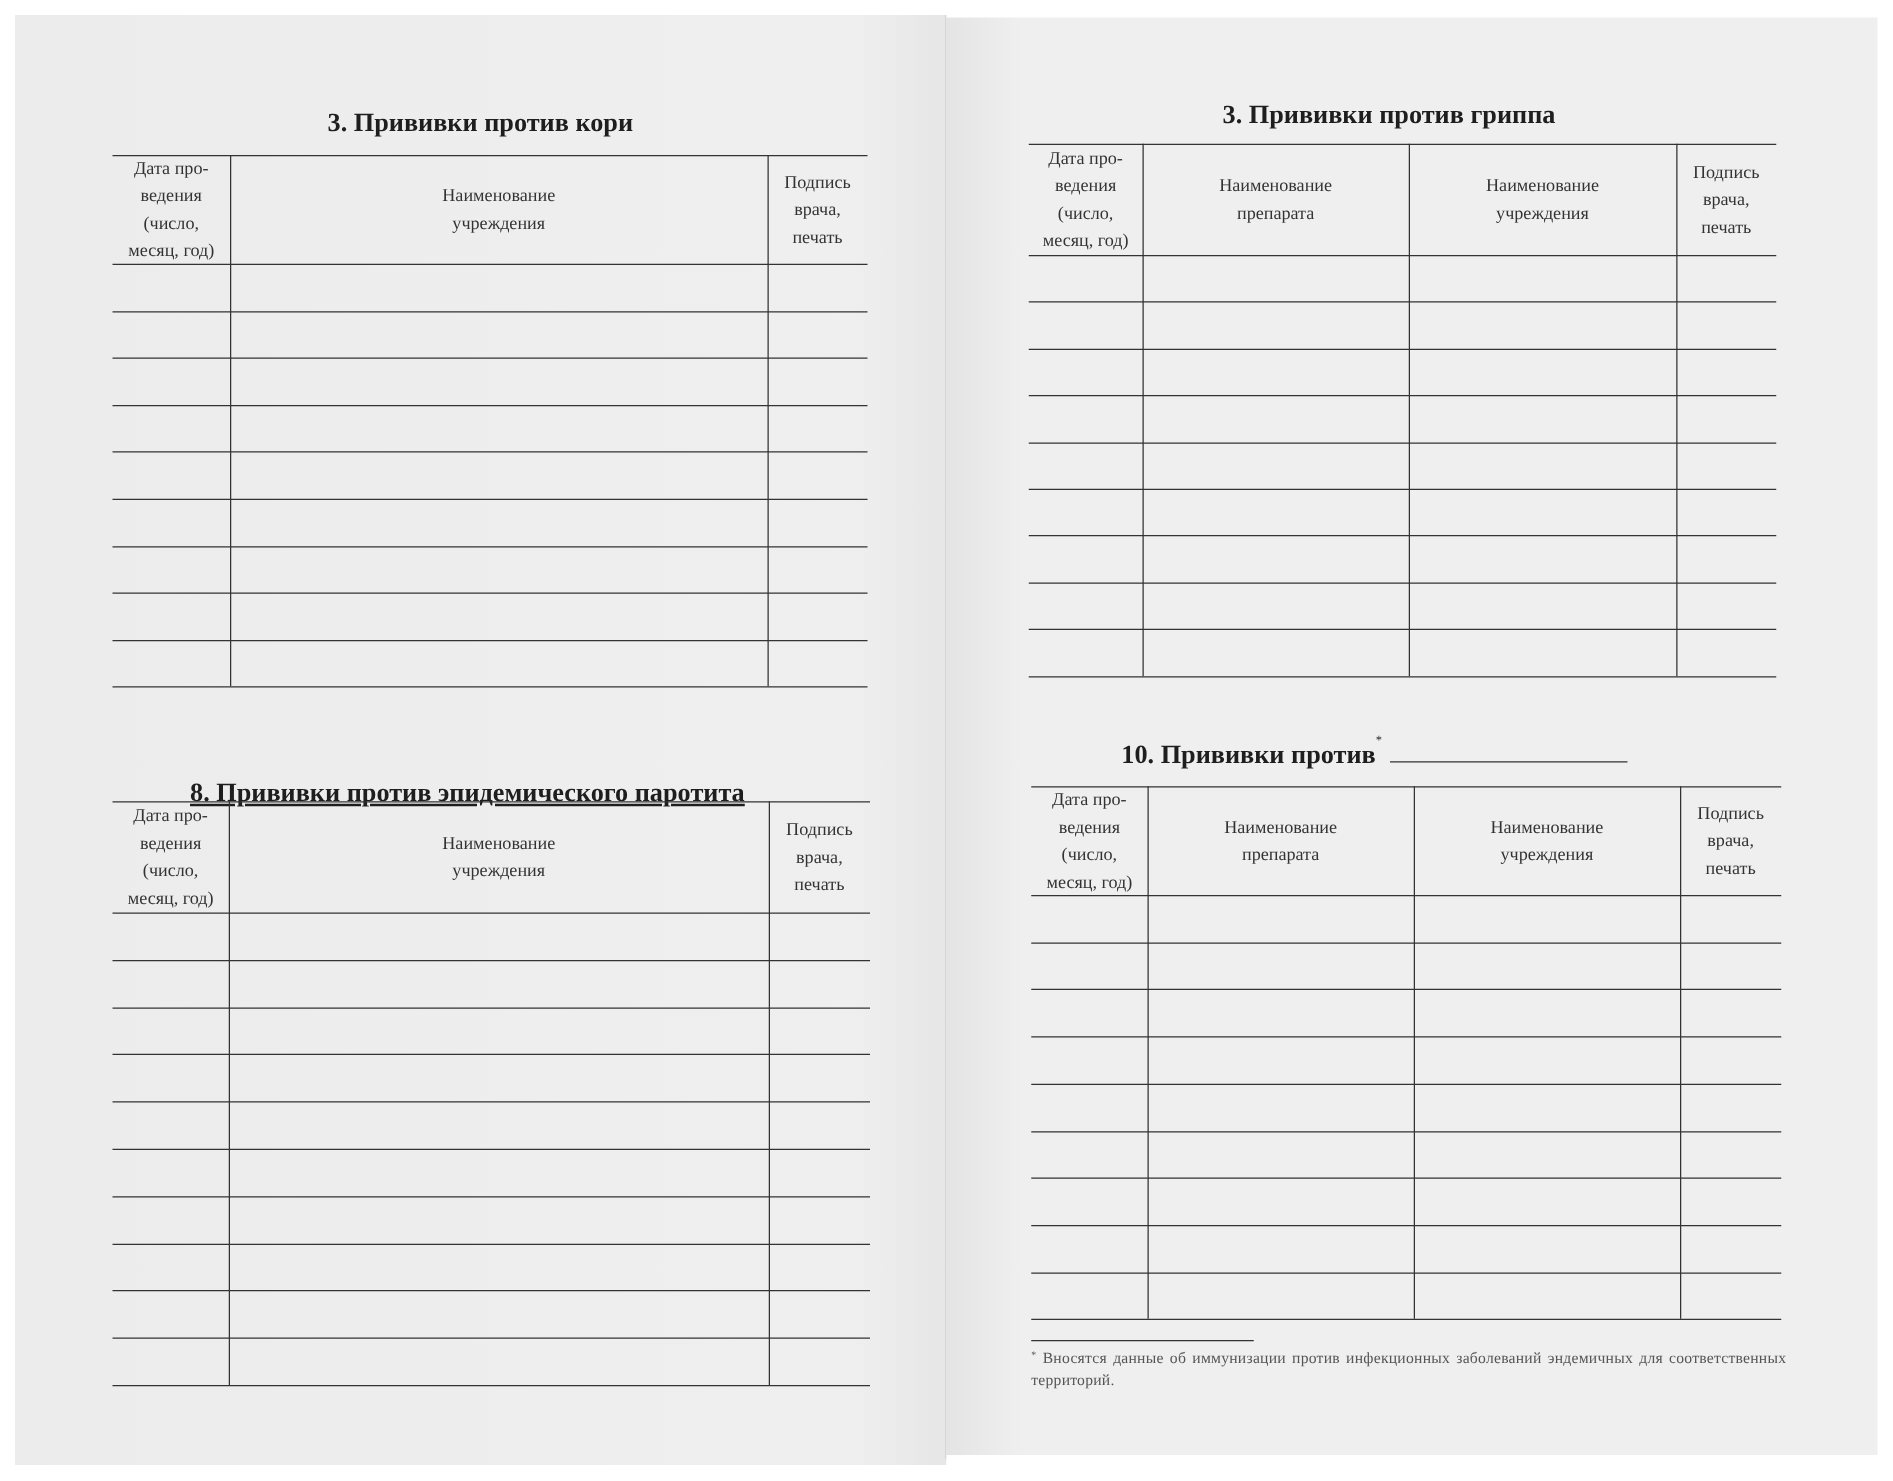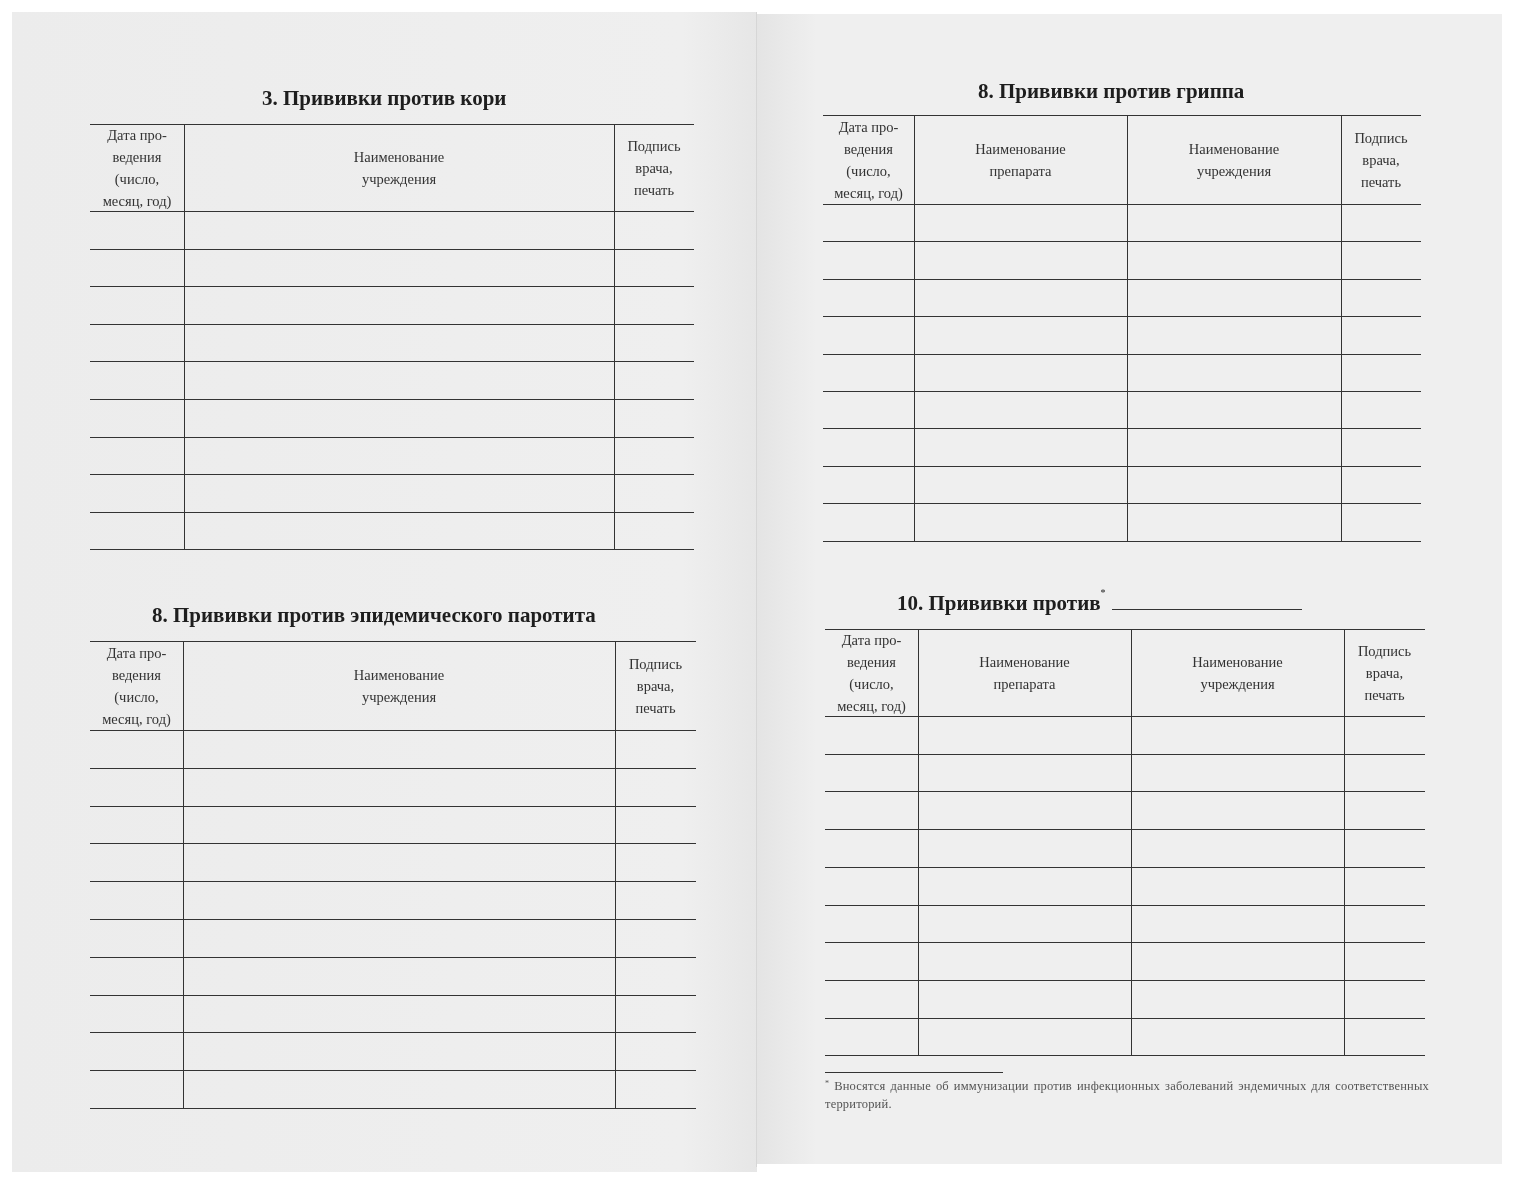--- a/index.html
+++ b/index.html
@@ -35,24 +35,24 @@
 </head>
 <body>
 
 <div class="page page-left"></div>
 <div class="page page-right"></div>
 <div class="spine"></div>
 
 <div class="section-title" style="left:262px; top:86px;">3. Прививки против кори</div>
 <div class="tbl" id="t7"></div>
 
-<div class="section-title" style="left:152px; top:603px;">8. Прививки против эпидемического паротита</div>
+<div class="section-title" style="left:152px; top:622px;text-decoration:underline;">8. Прививки против эпидемического паротита</div>
 <div class="tbl" id="t8"></div>
 
-<div class="section-title" style="left:978px; top:79px;">8. Прививки против гриппа</div>
+<div class="section-title" style="left:978px; top:79px;">3. Прививки против гриппа</div>
 <div class="tbl" id="t9"></div>
 
 <div class="section-title" style="left:897px; top:591px;">
   <span>10. Прививки против</span><span class="title-asterisk">*</span><span class="title-blank"></span>
 </div>
 <div class="tbl" id="t10"></div>
 
 <div class="footnote-rule"></div>
 <div class="footnote">
   <span class="fn-mark">*</span>

